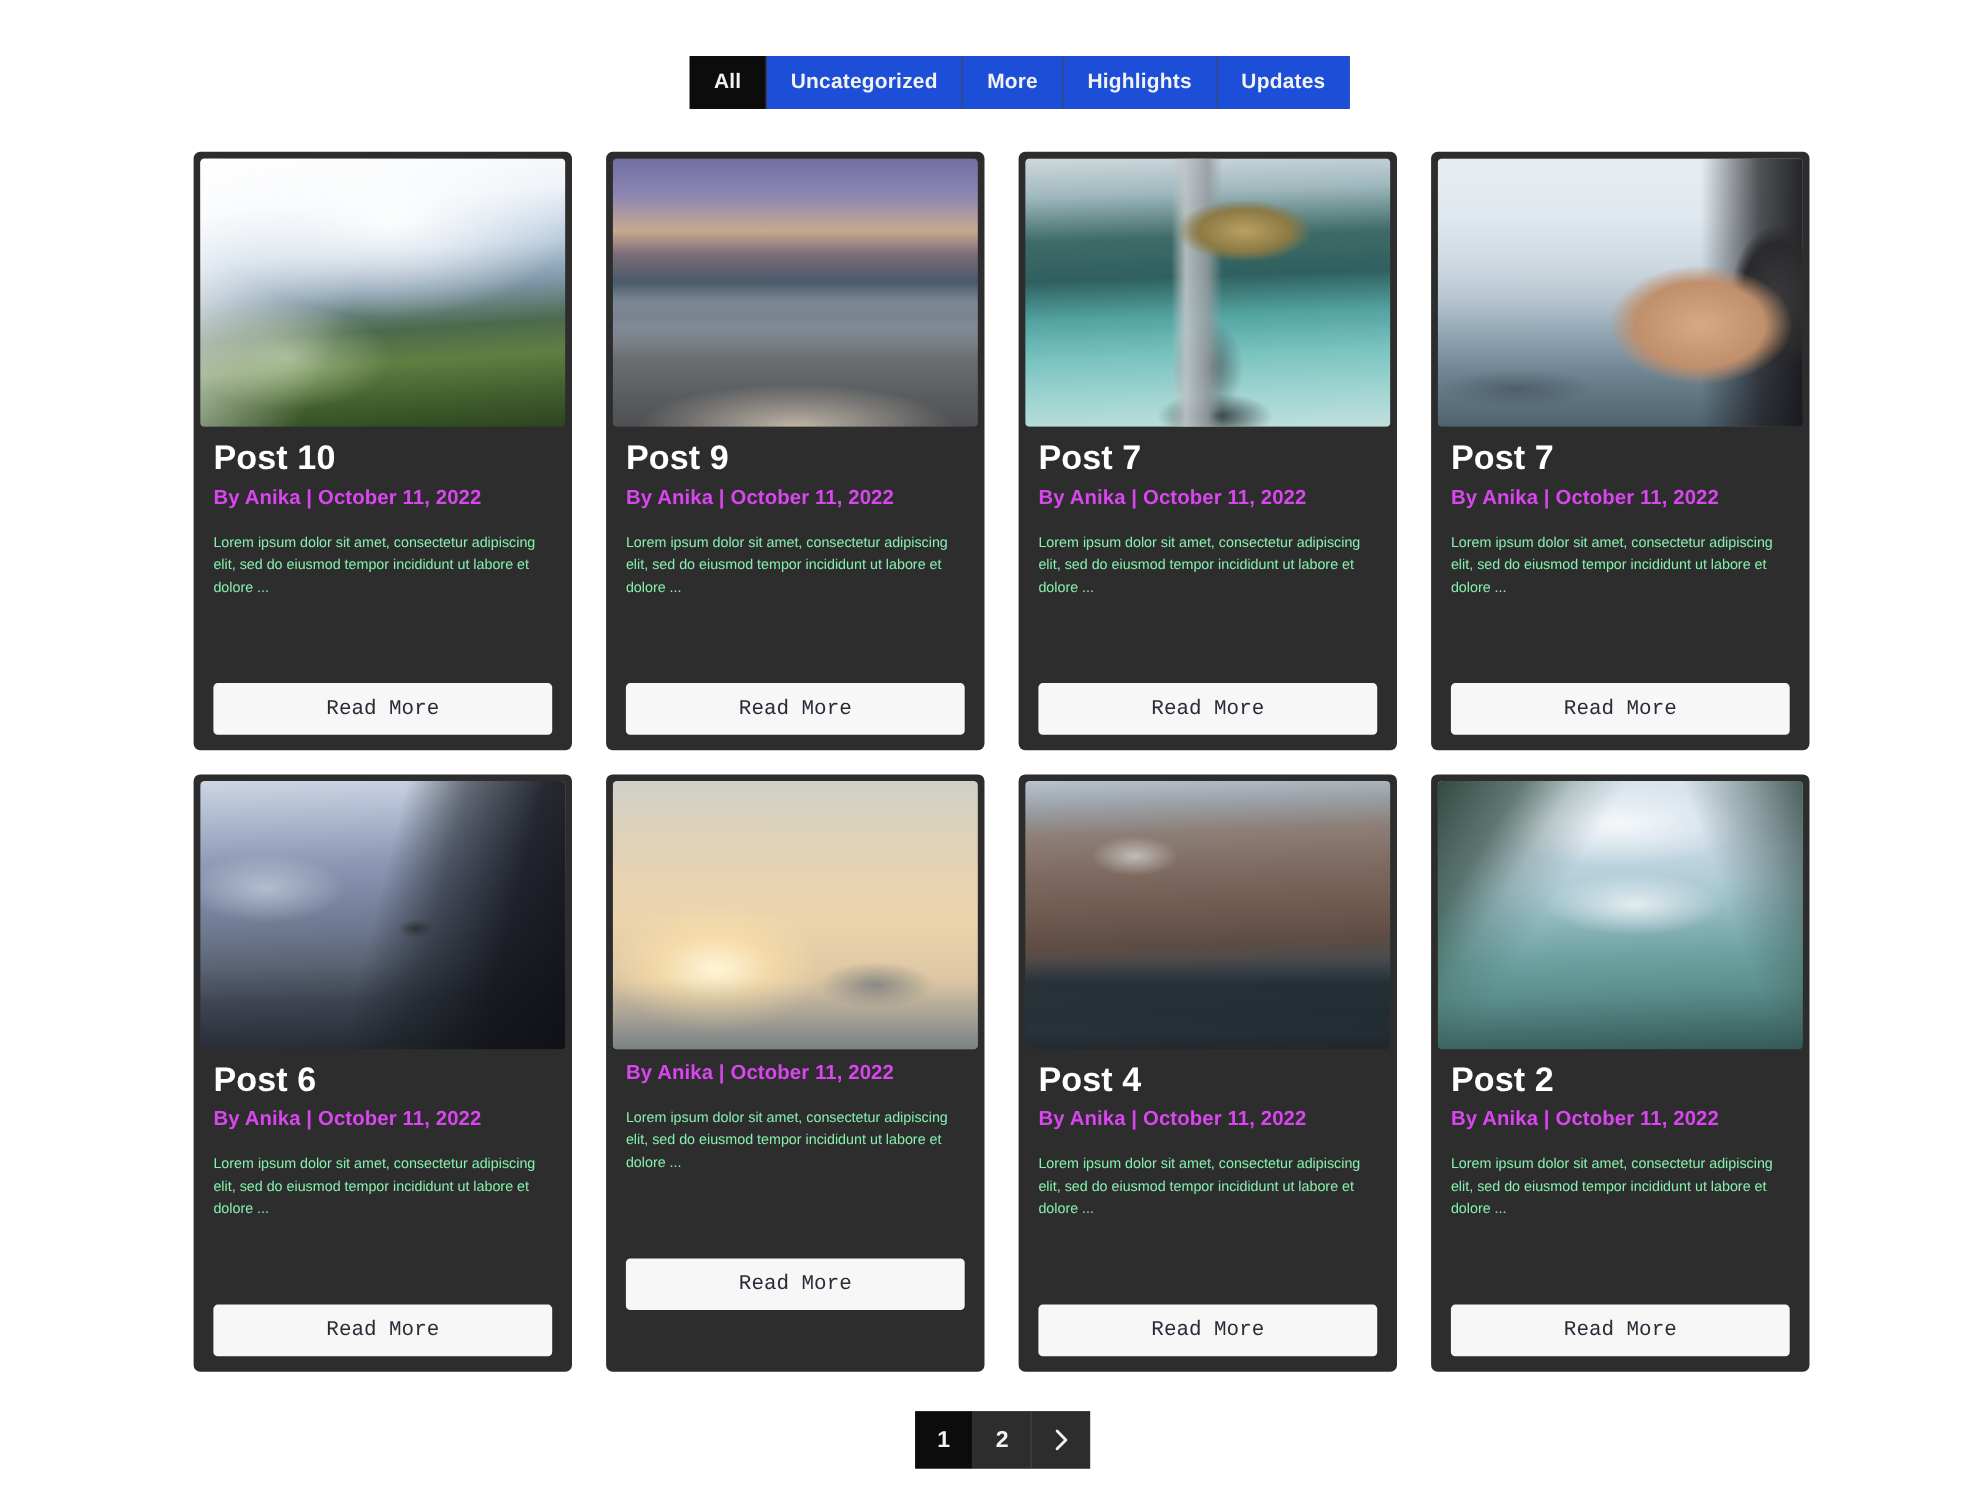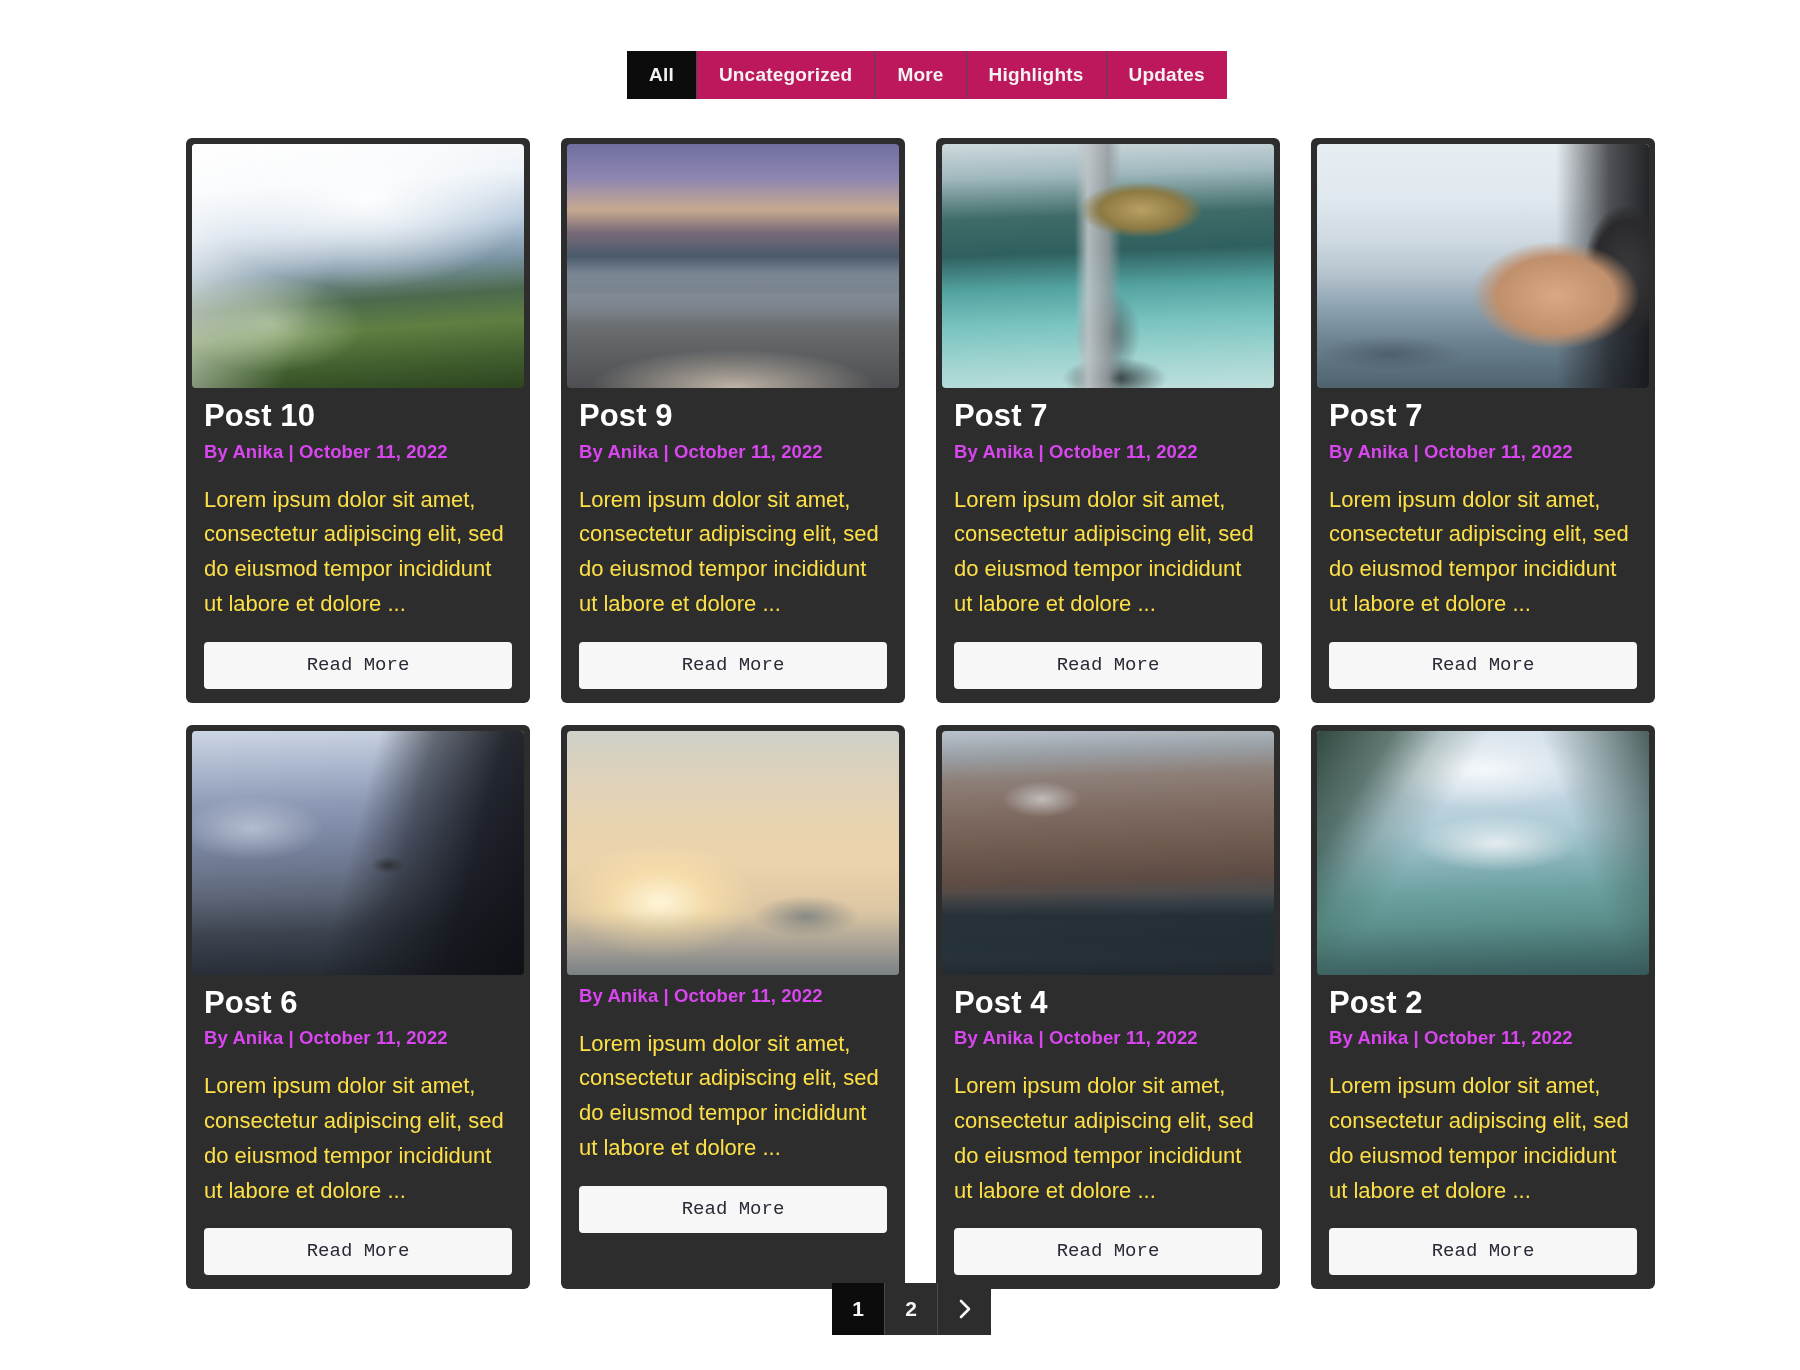--- a/index.html
+++ b/index.html
@@ -18,31 +18,31 @@
     height:48px;
     background:#2d2d2d;
   }
   .filter-tab {
     display:flex; align-items:center; justify-content:center;
     padding:0 22px;
     color:#f2f2f2;
     font-size:19px;
     font-weight:bold;
     letter-spacing:.2px;
-    background:#be185d;
+    background:#1d4ed8;
     border-right:1px solid #4a4a4a;
     cursor:pointer;
     white-space:nowrap;
   }
   .filter-tab:last-child { border-right:none; }
   .filter-tab.active { background:#0c0c0c; }
 
   
   .grid {
-    position:absolute; left:186px; top:138px;
+    position:absolute; left:176px; top:138px;
     width:1472px;
     display:grid;
     grid-template-columns:repeat(4, 344px);
     gap:22px 31px;
   }
 
   .card {
     background:#2d2d2d;
     border-radius:6px;
     padding:6px 6px 0 6px;
@@ -70,22 +70,22 @@
     margin-bottom:7px;
   }
   .card-meta {
     color:#d946ef;
     font-size:18.5px;
     font-weight:bold;
     letter-spacing:.1px;
     margin-bottom:20px;
   }
   .card-excerpt {
-    color:#fde047;
-    font-size:22px;
+    color:#86efac;
+    font-size:13px;
     line-height:1.58;
     margin-bottom:20px;
     min-height:118px;
   }
   .read-more {
     display:block; width:100%;
     background:#f7f7f7;
     color:#2b2b38;
     border:none;
     border-radius:4px;

